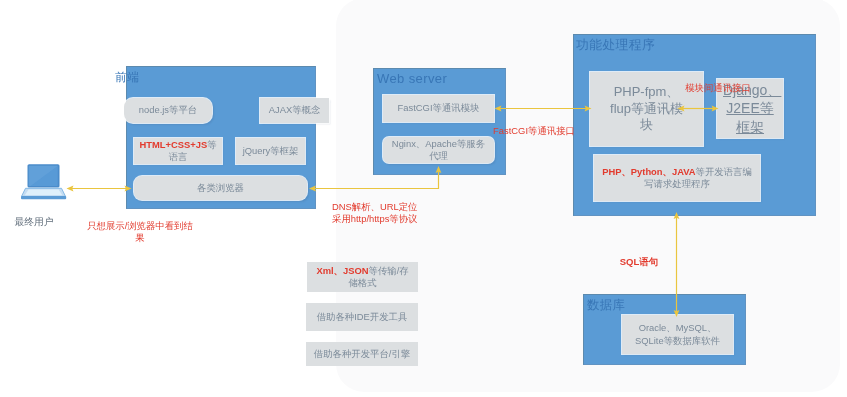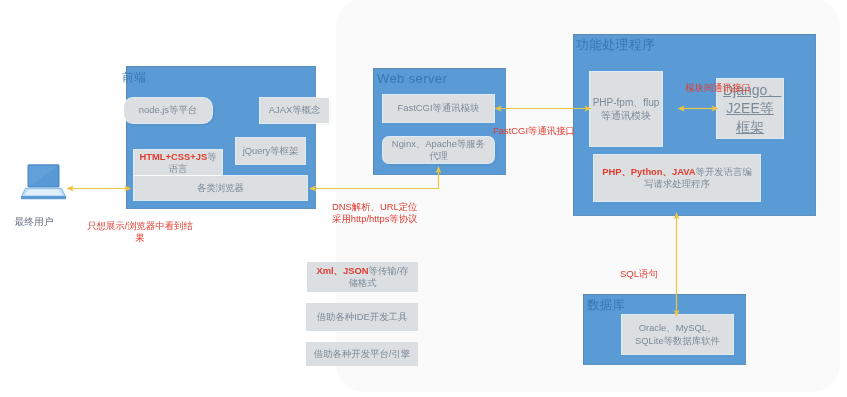--- a/index.html
+++ b/index.html
@@ -56,39 +56,39 @@
       <path d="M7.6 3.8 L36.8 3.8 L9.4 24 L7.6 24 Z" fill="#6aa6dc" opacity=".55"></path>
       <path d="M4.5 26.3 L40.5 26.3 L44.5 34.4 L0.5 34.4 Z" fill="#c4dcf2" stroke="#79b2e2" stroke-width=".9"></path>
       <path d="M7.5 27.6 L37.6 27.6 L41.3 33.3 L3.8 33.3 Z" fill="#dff0fb"></path>
       <rect x="0" y="34" width="45.2" height="3.2" rx="1" fill="#5b9bd5"></rect>
     </svg>
   </div>
   <div class="lbl" style="left:14px;top:216px;width:40px;font-size:9.8px;color:#616e7b;">最终用户</div>
 
   <div class="panel" style="left:126px;top:66px;width:190px;height:143px;">
   </div>
-  <div class="panel-title" style="left:122px;top:70px;font-size:11.8px;">前端</div>
+  <div class="panel-title" style="left:115px;top:70px;font-size:11.8px;">前端</div>
   <div class="chip onblue" style="left:124px;top:98px;width:88px;height:25px;font-size:9.4px;border-radius:9px;">node.js等平台</div>
   <div class="chip onblue" style="left:236px;top:98px;width:69px;height:25px;font-size:9.4px;margin-left:24px;">AJAX等概念</div>
-  <div class="chip onblue" style="left:134px;top:138px;width:88px;height:26px;font-size:9.4px;margin-top:12px;">
+  <div class="chip onblue" style="left:134px;top:138px;width:88px;height:26px;font-size:9.4px;">
     <span style="width:80px;display:inline-block;"><span class="red">HTML+CSS+JS</span><span>等语言</span></span>
   </div>
   <div class="chip onblue" style="left:236px;top:138px;width:69px;height:26px;font-size:9.4px;">jQuery等框架</div>
-  <div class="chip onblue" style="left:134px;top:176px;width:173px;height:24px;font-size:9.4px;">各类浏览器</div>
+  <div class="chip onblue" style="left:134px;top:176px;width:173px;height:24px;font-size:9.4px;border-radius:8px;">各类浏览器</div>
 
   <div class="panel" style="left:373px;top:68px;width:133px;height:107px;"></div>
   <div class="panel-title" style="left:377px;top:71px;font-size:13px;">Web server</div>
   <div class="chip onblue" style="left:383px;top:95px;width:111px;height:27px;font-size:9.4px;">FastCGI等通讯模块</div>
   <div class="chip onblue" style="left:383px;top:137px;width:111px;height:26px;font-size:9.4px;border-radius:6px;">
     <span style="width:95px;display:inline-block;">Nginx、Apache等服务代理</span>
   </div>
 
   <div class="panel" style="left:573px;top:34px;width:243px;height:182px;"></div>
   <div class="panel-title" style="left:576px;top:37px;font-size:12.8px;">功能处理程序</div>
-  <div class="chip onblue" style="left:590px;top:72px;width:72px;height:74px;font-size:10px;">
+  <div class="chip onblue" style="left:590px;top:72px;width:113px;height:74px;font-size:13px;">
     <span style="width:75px;display:inline-block;">PHP-fpm、flup等通讯模块</span>
   </div>
   <div class="chip onblue" style="left:717px;top:79px;width:66px;height:59px;font-size:14px;text-decoration:underline;">
     <span style="width:54px;display:inline-block;">Django、J2EE等框架</span>
   </div>
   <div class="chip onblue" style="left:594px;top:155px;width:166px;height:46px;font-size:9.4px;">
     <span style="width:157px;display:inline-block;"><span class="red">PHP、Python、JAVA</span><span>等开发语言编写请求处理程序</span></span>
   </div>
 
   <div class="panel" style="left:583px;top:294px;width:163px;height:71px;"></div>
@@ -103,15 +103,15 @@
   <div class="chip" style="left:306px;top:303px;width:112px;height:28px;font-size:9.4px;">借助各种IDE开发工具</div>
   <div class="chip" style="left:306px;top:342px;width:112px;height:24px;font-size:9.4px;">借助各种开发平台/引擎</div>
 
   <div class="lbl red" style="left:84px;top:220px;width:112px;font-size:9.4px;font-weight:400;">只想展示/浏览器中看到结果</div>
   <div class="lbl red" style="left:332px;top:201px;width:90px;font-size:9.4px;font-weight:400;line-height:12px;text-align:left;">
     <div>DNS解析、URL定位</div>
     <div>采用http/https等协议</div>
   </div>
   <div class="lbl red" style="left:493px;top:125px;width:82px;font-size:9.4px;font-weight:400;">FastCGI等通讯接口</div>
   <div class="lbl red" style="left:680px;top:82px;width:76px;font-size:9.4px;font-weight:400;">模块间通讯接口</div>
-  <div class="lbl red" style="left:618px;top:268px;width:42px;font-size:9.5px;font-weight:400;">SQL语句</div>
+  <div class="lbl red" style="left:618px;top:256px;width:42px;font-size:9.5px;font-weight:700;">SQL语句</div>
 
 </div>
 
 </body></html>

